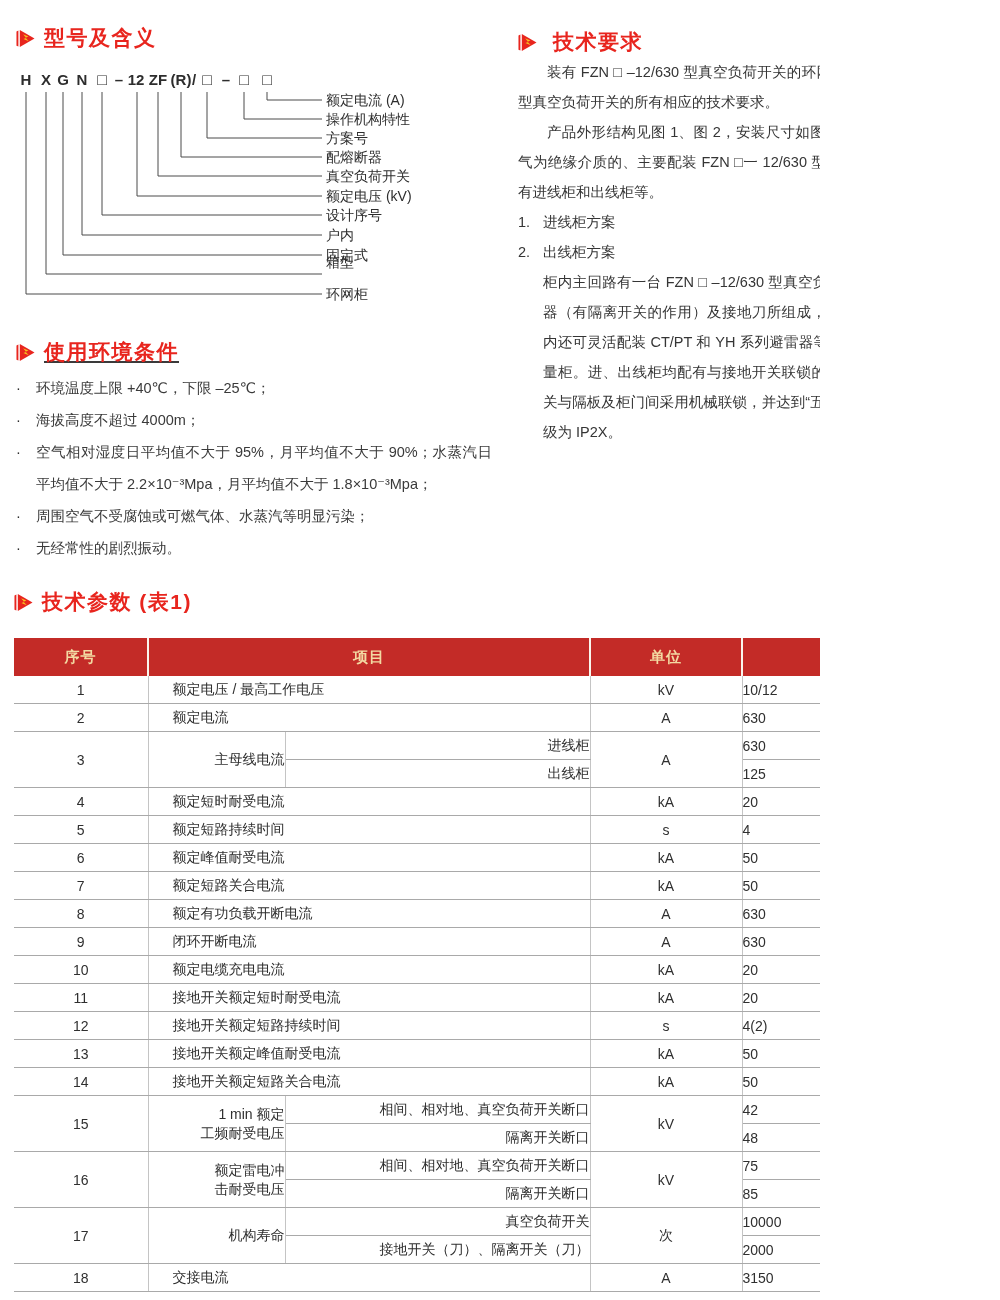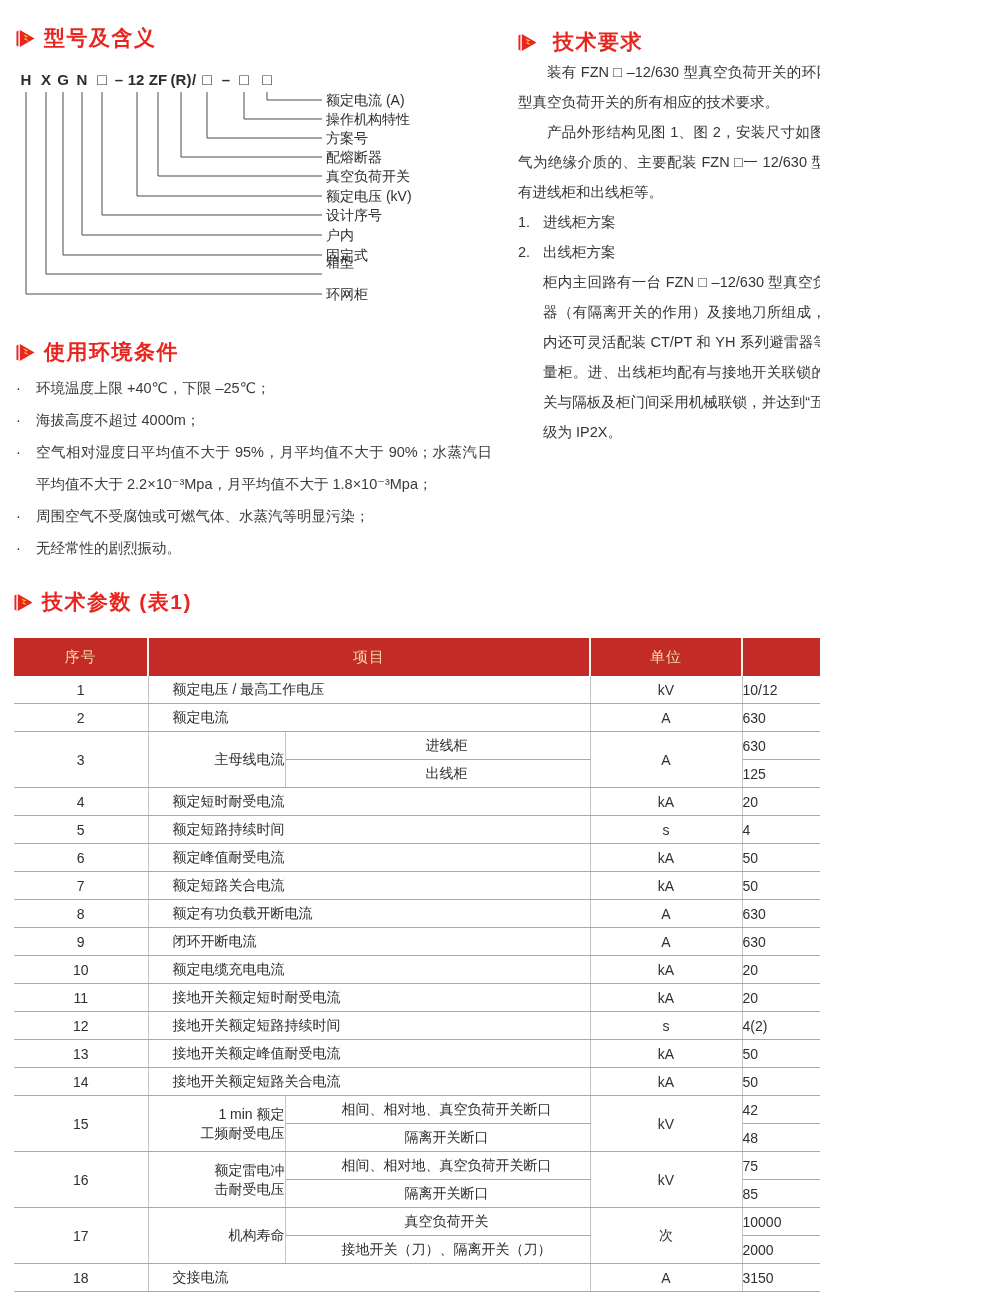--- a/index.html
+++ b/index.html
@@ -25,30 +25,30 @@
   
   .req-col{position:absolute;left:518px;top:57px;width:472px;font-size:14.5px;line-height:30px;text-align:justify;color:#353535;}
   .req-col p{margin:0;text-indent:2em;}
   .list-item .li-head{display:flex;font-weight:400;}
   .list-item .num{width:25px;flex:none;}
   .list-item .li-title{flex:1;}
   .list-item .li-body{margin-left:25px;text-indent:0;}
   
   .param-table{position:absolute;left:14px;top:638px;width:972px;border-collapse:collapse;table-layout:fixed;font-size:14px;color:#2f2f2f;}
   .param-table th{
-    background:#c32b27;color:#f3d9a2;font-weight:normal;font-size:15px;height:38px;
+    background:#c32b27;color:#f3d9a2;font-weight:bold;font-size:15px;height:38px;
     border-right:2px solid #faf6ee;padding:0;letter-spacing:1px;
   }
   .param-table th:last-child{border-right:none;}
   .param-table td{height:27px;border-bottom:1px solid #a9a9a9;border-right:1px solid #c4c4c4;padding:0;}
   .param-table td:last-child{border-right:none;}
   .c-no{text-align:center;}
   .c-item{text-align:left;padding-left:24px !important;}
   .c-itemlabel{text-align:right;padding-left:24px !important;white-space:pre-line;line-height:19px;}
-  .c-sub{text-align:center;padding-left:18px !important;}
+  .c-sub{text-align:right;padding-left:18px !important;}
   .c-unit{text-align:center;}
   .c-data{}
 </style>
 </head>
 <body>
 
 <div class="page">
 
   <div class="sec-head" style="left:16px;top:24px;">
     <svg class="flag-icon" viewBox="0 0 20 20">
@@ -94,21 +94,21 @@
     <div class="dlabel" style="top:75px">配熔断器</div>
     <div class="dlabel" style="top:94px">真空负荷开关</div>
     <div class="dlabel" style="top:114px">额定电压 (kV)</div>
     <div class="dlabel" style="top:133px">设计序号</div>
     <div class="dlabel" style="top:153px">户内</div>
     <div class="dlabel" style="top:173px">固定式</div>
     <div class="dlabel" style="top:180px">箱型</div>
     <div class="dlabel" style="top:212px">环网柜</div>
   </div>
 
-  <div class="sec-head" style="left:16px;top:338px;">
+  <div class="sec-head" style="left:16px;top:338px;text-decoration:underline;">
     <svg class="flag-icon" viewBox="0 0 20 20">
       <polygon points="0.5,2.5 2.5,1.5 2.5,18.5 0.5,17.5" fill="#e8251e"></polygon>
       <polygon points="4,1 19.5,10 4,19" fill="#e8251e"></polygon>
       <path d="M7.5,5.5 L13,8 L10,9.2 L13.5,12.8 L7.8,10.6 L10.8,9.4 Z" fill="#f7c21e"></path>
     </svg>
     <span class="txt">使用环境条件</span>
   </div>
 
   <div class="env-list">
     <div class="bullet">

